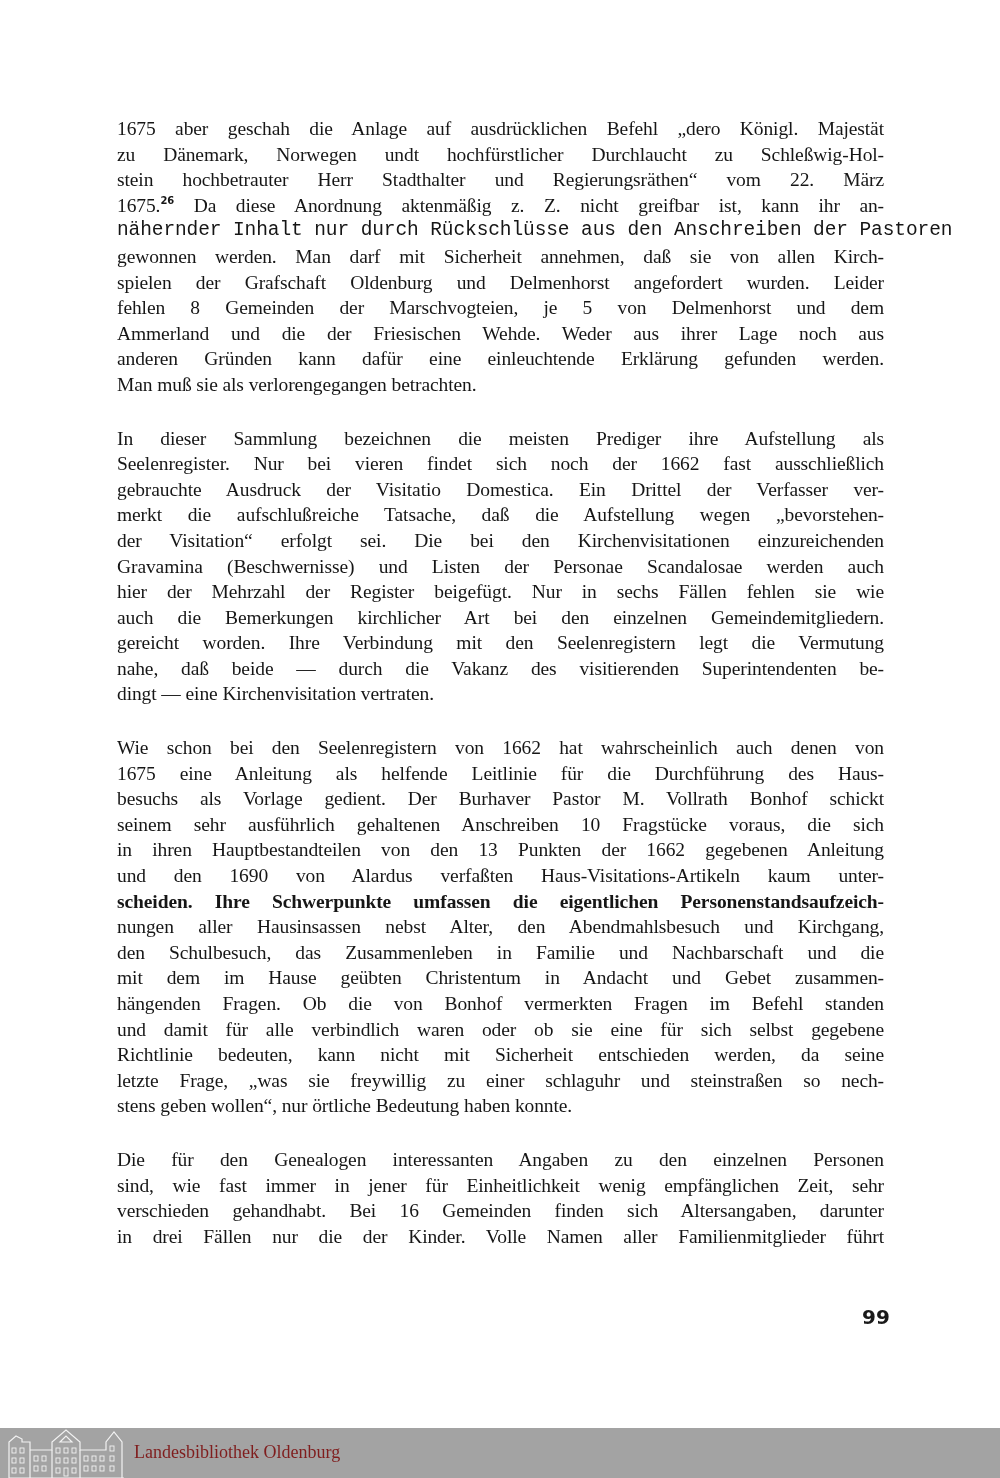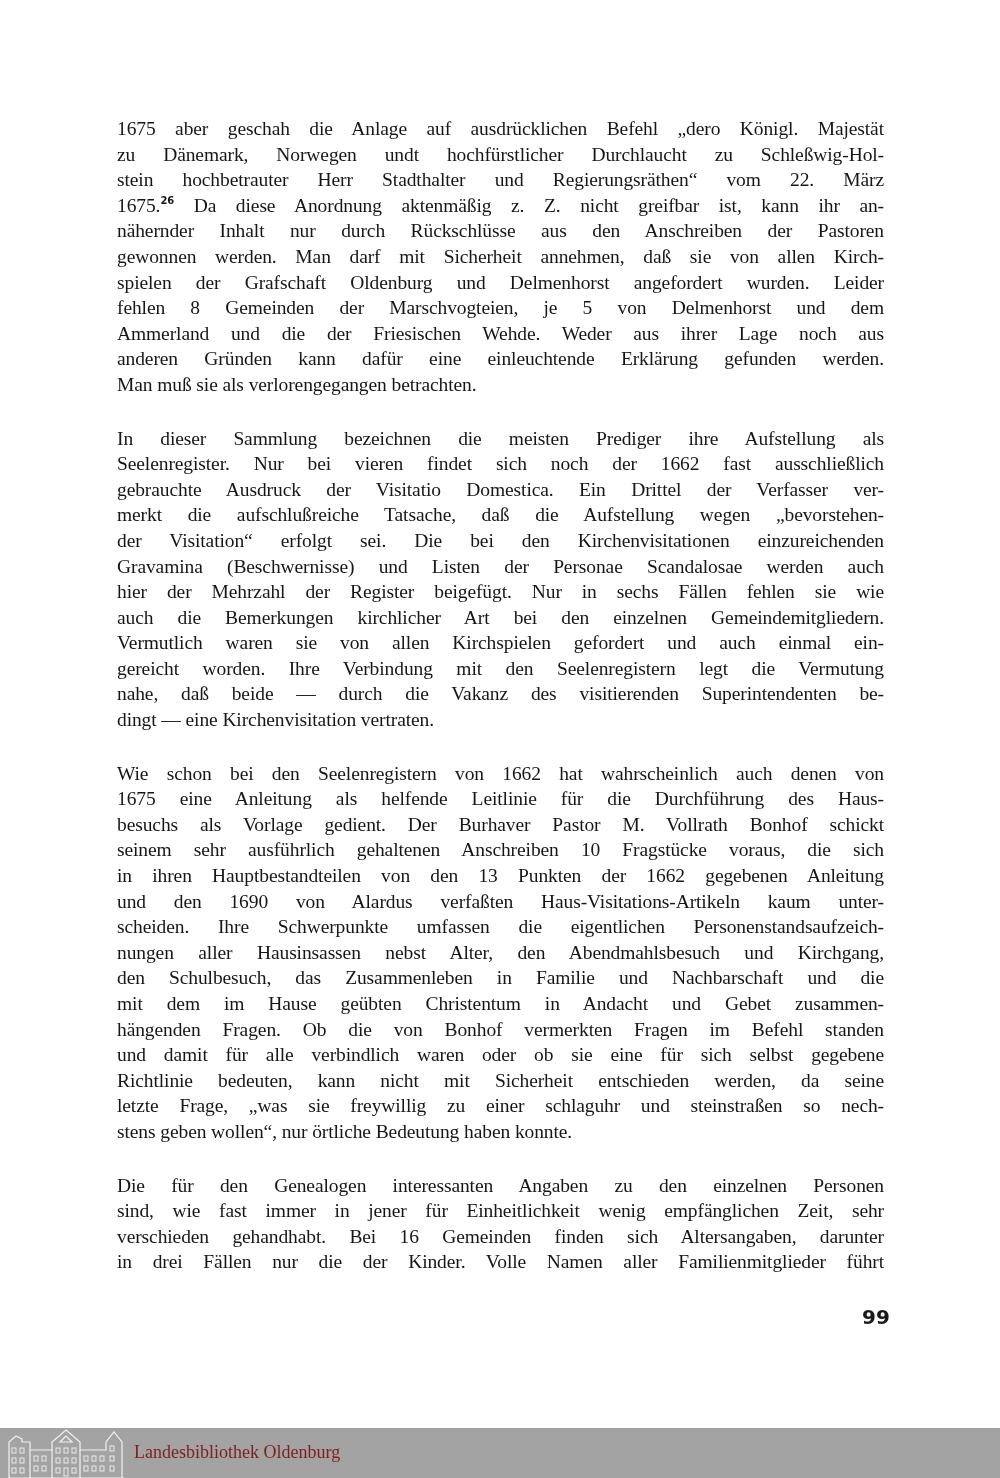--- a/index.html
+++ b/index.html
@@ -33,50 +33,49 @@
 </style>
 </head>
 <body>
 
 <div class="page">
   <div class="para" id="p1">
       <span class="line" style="display: block; text-align: justify; width: 767px;">1675 aber geschah die Anlage auf ausdrücklichen Befehl „dero Königl. Majestät</span>
       <span class="line" style="display: block; text-align: justify; width: 767px;">zu Dänemark, Norwegen undt hochfürstlicher Durchlaucht zu Schleßwig-Hol-</span>
       <span class="line" style="display: block; text-align: justify; width: 767px;">stein hochbetrauter Herr Stadthalter und Regierungsräthen“ vom 22. März</span>
       <span class="line" style="display: block; text-align: justify; width: 767px;"><span>1675.</span><sup class="fn">26</sup> <span>Da diese Anordnung aktenmäßig z. Z. nicht greifbar ist, kann ihr an-</span></span>
-      <span class="line" style="display: block; text-align: justify; width: 767px;">nähernder Inhalt nur durch Rückschlüsse aus den Anschreiben der Pastoren</span>
+      <span class="line" style="display: block; text-align: justify; width: 767px; font-family: Liberation Mono, monospace;">nähernder Inhalt nur durch Rückschlüsse aus den Anschreiben der Pastoren</span>
       <span class="line" style="display: block; text-align: justify; width: 767px;">gewonnen werden. Man darf mit Sicherheit annehmen, daß sie von allen Kirch-</span>
       <span class="line" style="display: block; text-align: justify; width: 767px;">spielen der Grafschaft Oldenburg und Delmenhorst angefordert wurden. Leider</span>
       <span class="line" style="display: block; text-align: justify; width: 767px;">fehlen 8 Gemeinden der Marschvogteien, je 5 von Delmenhorst und dem</span>
       <span class="line" style="display: block; text-align: justify; width: 767px;">Ammerland und die der Friesischen Wehde. Weder aus ihrer Lage noch aus</span>
       <span class="line" style="display: block; text-align: justify; width: 767px;">anderen Gründen kann dafür eine einleuchtende Erklärung gefunden werden.</span>
       <span class="line last" style="display: block; text-align: left; width: 767px;">Man muß sie als verlorengegangen betrachten.</span>
     </div>
   <div class="para" id="p2">
       <span class="line" style="display: block; text-align: justify; width: 767px;">In dieser Sammlung bezeichnen die meisten Prediger ihre Aufstellung als</span>
       <span class="line" style="display: block; text-align: justify; width: 767px;">Seelenregister. Nur bei vieren findet sich noch der 1662 fast ausschließlich</span>
       <span class="line" style="display: block; text-align: justify; width: 767px;">gebrauchte Ausdruck der Visitatio Domestica. Ein Drittel der Verfasser ver-</span>
       <span class="line" style="display: block; text-align: justify; width: 767px;">merkt die aufschlußreiche Tatsache, daß die Aufstellung wegen „bevorstehen-</span>
       <span class="line" style="display: block; text-align: justify; width: 767px;">der Visitation“ erfolgt sei. Die bei den Kirchenvisitationen einzureichenden</span>
       <span class="line" style="display: block; text-align: justify; width: 767px;">Gravamina (Beschwernisse) und Listen der Personae Scandalosae werden auch</span>
       <span class="line" style="display: block; text-align: justify; width: 767px;">hier der Mehrzahl der Register beigefügt. Nur in sechs Fällen fehlen sie wie</span>
       <span class="line" style="display: block; text-align: justify; width: 767px;">auch die Bemerkungen kirchlicher Art bei den einzelnen Gemeindemitgliedern.</span>
-      <span class="line" style="display: block; text-align: justify; width: 767px;">Vermutlich waren sie von allen Kirchspielen gefordert und auch einmal ein-</span>
       <span class="line" style="display: block; text-align: justify; width: 767px;">gereicht worden. Ihre Verbindung mit den Seelenregistern legt die Vermutung</span>
       <span class="line" style="display: block; text-align: justify; width: 767px;">nahe, daß beide — durch die Vakanz des visitierenden Superintendenten be-</span>
       <span class="line last" style="display: block; text-align: left; width: 767px;">dingt — eine Kirchenvisitation vertraten.</span>
     </div>
   <div class="para" id="p3">
       <span class="line" style="display: block; text-align: justify; width: 767px;">Wie schon bei den Seelenregistern von 1662 hat wahrscheinlich auch denen von</span>
       <span class="line" style="display: block; text-align: justify; width: 767px;">1675 eine Anleitung als helfende Leitlinie für die Durchführung des Haus-</span>
       <span class="line" style="display: block; text-align: justify; width: 767px;">besuchs als Vorlage gedient. Der Burhaver Pastor M. Vollrath Bonhof schickt</span>
       <span class="line" style="display: block; text-align: justify; width: 767px;">seinem sehr ausführlich gehaltenen Anschreiben 10 Fragstücke voraus, die sich</span>
       <span class="line" style="display: block; text-align: justify; width: 767px;">in ihren Hauptbestandteilen von den 13 Punkten der 1662 gegebenen Anleitung</span>
       <span class="line" style="display: block; text-align: justify; width: 767px;">und den 1690 von Alardus verfaßten Haus-Visitations-Artikeln kaum unter-</span>
-      <span class="line" style="display: block; text-align: justify; width: 767px;">scheiden. Ihre Schwerpunkte umfassen die eigentlichen Personenstandsaufzeich-</span>
+      <span class="line" style="display: block; text-align: justify; width: 767px; font-weight: bold;">scheiden. Ihre Schwerpunkte umfassen die eigentlichen Personenstandsaufzeich-</span>
       <span class="line" style="display: block; text-align: justify; width: 767px;">nungen aller Hausinsassen nebst Alter, den Abendmahlsbesuch und Kirchgang,</span>
       <span class="line" style="display: block; text-align: justify; width: 767px;">den Schulbesuch, das Zusammenleben in Familie und Nachbarschaft und die</span>
       <span class="line" style="display: block; text-align: justify; width: 767px;">mit dem im Hause geübten Christentum in Andacht und Gebet zusammen-</span>
       <span class="line" style="display: block; text-align: justify; width: 767px;">hängenden Fragen. Ob die von Bonhof vermerkten Fragen im Befehl standen</span>
       <span class="line" style="display: block; text-align: justify; width: 767px;">und damit für alle verbindlich waren oder ob sie eine für sich selbst gegebene</span>
       <span class="line" style="display: block; text-align: justify; width: 767px;">Richtlinie bedeuten, kann nicht mit Sicherheit entschieden werden, da seine</span>
       <span class="line" style="display: block; text-align: justify; width: 767px;">letzte Frage, „was sie freywillig zu einer schlaguhr und steinstraßen so nech-</span>
       <span class="line last" style="display: block; text-align: center; width: 767px;">stens geben wollen“, nur örtliche Bedeutung haben konnte.</span>
     </div>
   <div class="para" id="p4">

